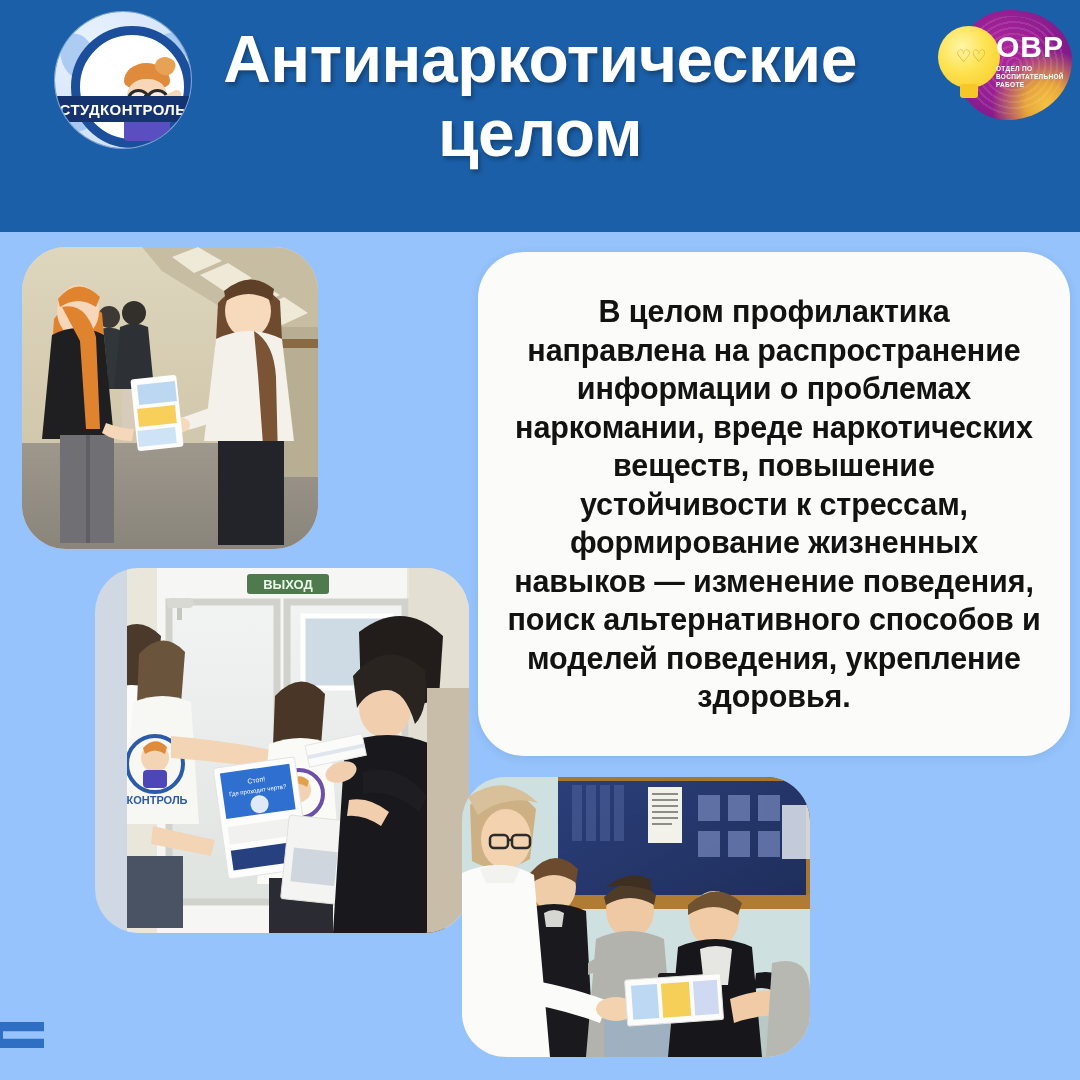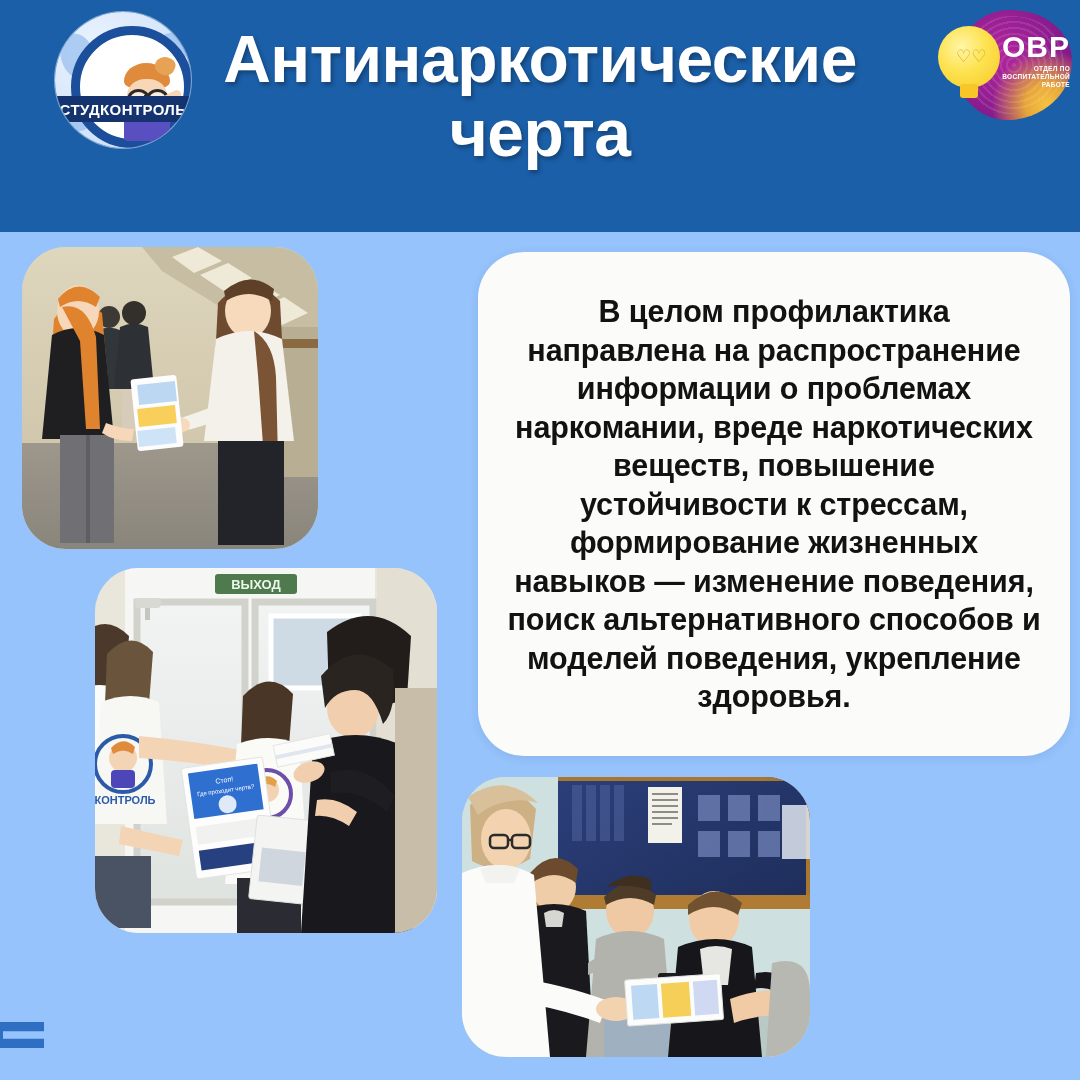--- a/index.html
+++ b/index.html
@@ -100,21 +100,21 @@
   }
   .ovr-bulb:after{
     content:"";position:absolute;left:22px;bottom:-10px;width:18px;height:14px;
     background:#f6c726;border-radius:3px;
   }
   .ovr-bulb .heart{
     position:absolute;left:18px;top:22px;width:26px;height:18px;
     color:#d8a31c;font-size:17px;line-height:18px;text-align:center;
   }
   .ovr-text{
-    position:absolute;left:58px;top:26px;width:74px;text-align:right;color:#ffffff;
+    position:absolute;left:58px;top:26px;width:74px;text-align:left;color:#ffffff;
   }
   .ovr-text .big{font-size:30px;font-weight:bold;line-height:30px;letter-spacing:1px;}
   .ovr-text .small{font-size:6.5px;line-height:8px;font-weight:bold;letter-spacing:.3px;margin-top:3px;white-space:pre-line;}
 
   
   .text-card{
     position:absolute;left:478px;top:252px;width:592px;height:504px;
     background:#fbfbfa;border-radius:46px;
     box-shadow:0 2px 10px rgba(20,50,90,.10);
     display:flex;align-items:center;justify-content:center;
@@ -122,21 +122,21 @@
   .text-card p{
     margin:0;padding:0 28px;text-align:center;color:#121212;
     font-size:30.5px;line-height:38.5px;font-weight:bold;letter-spacing:-0.1px;
   }
 
   
   .photo{position:absolute;border-radius:44px;overflow:hidden;background:#cfd8e3;}
   .photo svg{display:block;width:100%;height:100%;}
 
   #photo-1{left:22px;top:247px;width:296px;height:302px;}
-  #photo-2{left:95px;top:568px;width:342px;height:365px;}
+  #photo-2{left:95px;top:568px;width:342px;height:365px;padding-left:32px;}
   #photo-3{left:462px;top:777px;width:348px;height:280px;}
 
   
   .swsu{
     position:absolute;left:-6px;bottom:22px;width:210px;height:46px;
   }
   .swsu .dash{
     position:absolute;left:0;top:10px;width:50px;height:26px;background:#2e6fc4;
     clip-path:polygon(0 0,100% 0,100% 36%,18% 36%,18% 64%,100% 64%,100% 100%,0 100%);
   }
@@ -169,21 +169,21 @@
           <div class="body"></div>
           <div class="arm"></div>
         </div>
       </div>
       <div class="ribbon">
         <span>СТУДКОНТРОЛЬ</span>
       </div>
     </div>
 
     <div class="title">Антинаркотические
-черта</div>
+целом</div>
 
     <div class="logo-ovr">
       <div class="ovr-blob"></div>
       <div class="ovr-bulb">
         <div class="heart">♡♡</div>
       </div>
       <div class="ovr-text">
         <div class="big">ОВР</div>
         <div class="small">ОТДЕЛ ПО
 ВОСПИТАТЕЛЬНОЙ

